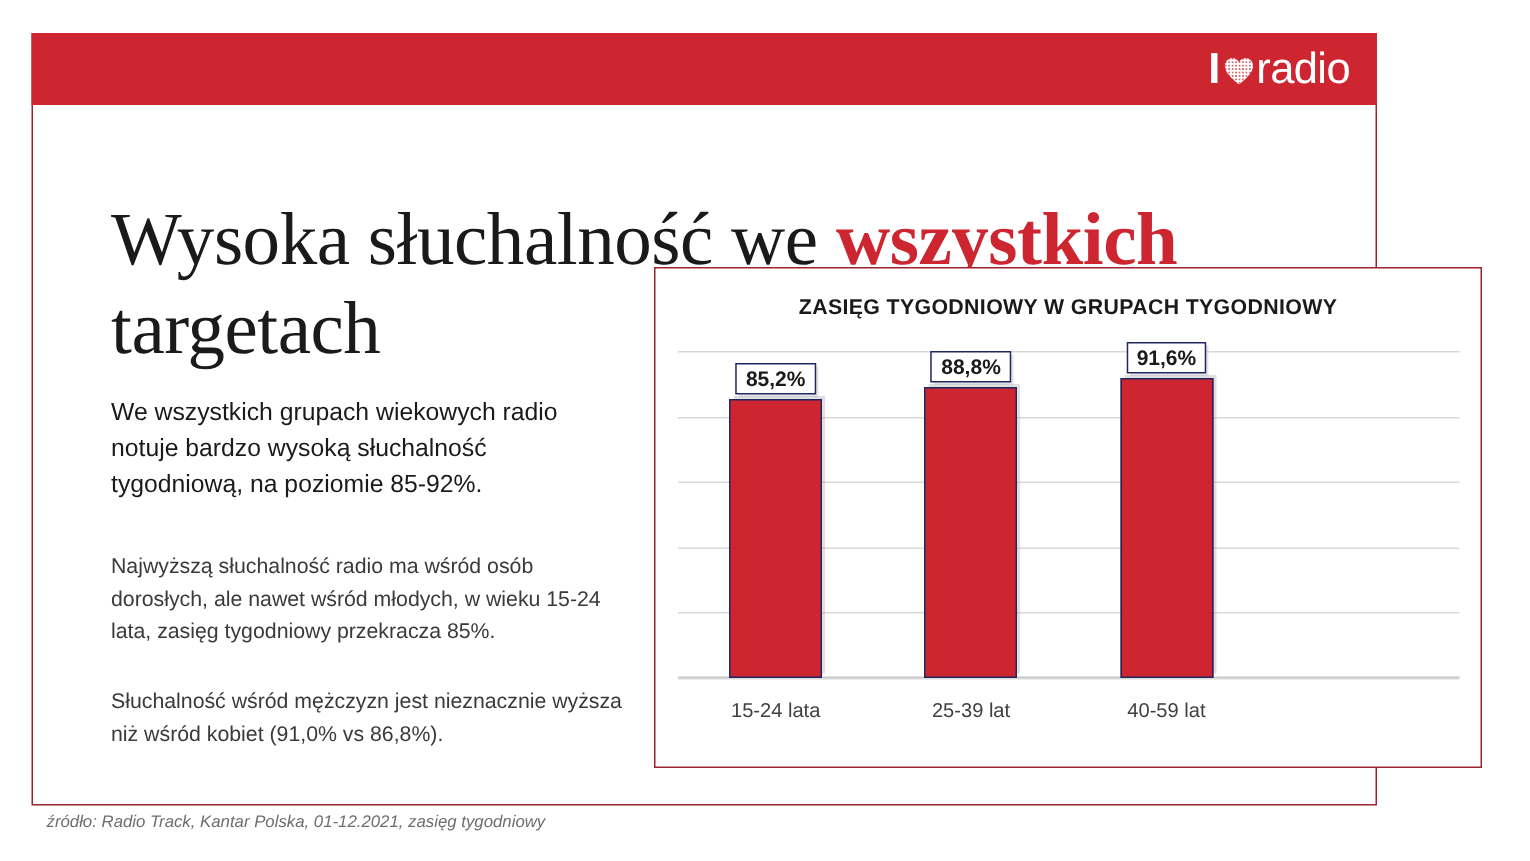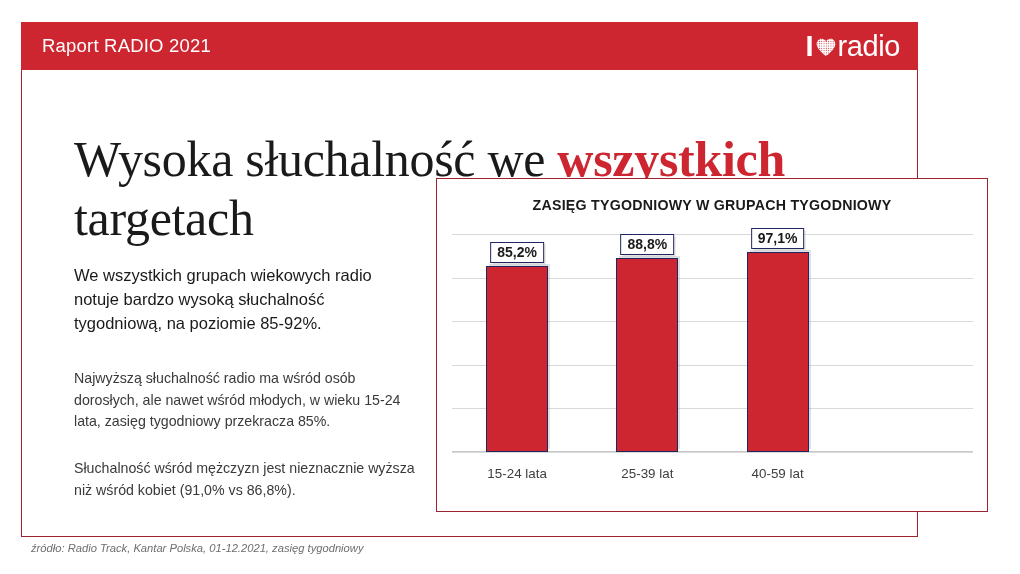--- a/index.html
+++ b/index.html
@@ -234,21 +234,20 @@
     white-space: nowrap;
     font-style: italic;
   }
 </style>
 </head>
 <body>
 
 <div id="slide-frame"></div>
 
 <div id="header-bar">
-  <div id="header-title">Raport RADIO 2021</div>
 
   <div id="brand-logo">
     <span class="logo-i">I</span>
     <span class="logo-heart">
       <svg viewBox="0 0 20 19" width="20" height="19" aria-hidden="true">
         <defs>
           <pattern id="halftone" width="2.3" height="2.3" patternUnits="userSpaceOnUse">
             <rect width="2.3" height="2.3" fill="#ffffff"></rect>
             <circle cx="1.15" cy="1.15" r="0.55" fill="#cd2630"></circle>
           </pattern>
@@ -285,20 +284,20 @@
           <div class="bar-value" style="bottom: calc(85.2% + 3px); border-color: rgb(32, 38, 94);">85,2%</div>
           <div class="cat-label">15-24 lata</div>
         </div>
         <div class="bar-slot" style="left: 31.55%; width: 11.9%;">
           <div class="bar" style="height: 88.8%; background: rgb(205, 38, 48); border-color: rgb(32, 38, 94);"></div>
           <div class="bar-value" style="bottom: calc(88.8% + 3px); border-color: rgb(32, 38, 94);">88,8%</div>
           <div class="cat-label">25-39 lat</div>
         </div>
         <div class="bar-slot" style="left: 56.55%; width: 11.9%;">
           <div class="bar" style="height: 91.6%; background: rgb(205, 38, 48); border-color: rgb(32, 38, 94);"></div>
-          <div class="bar-value" style="bottom: calc(91.6% + 3px); border-color: rgb(32, 38, 94);">97,1%</div>
+          <div class="bar-value" style="bottom: calc(91.6% + 3px); border-color: rgb(32, 38, 94);">91,6%</div>
           <div class="cat-label">40-59 lat</div>
         </div>
       </div>
   </div>
 </div>
 
 <div id="source-note">źródło: Radio Track, Kantar Polska, 01-12.2021, zasięg tygodniowy</div>
 
 </body></html>

